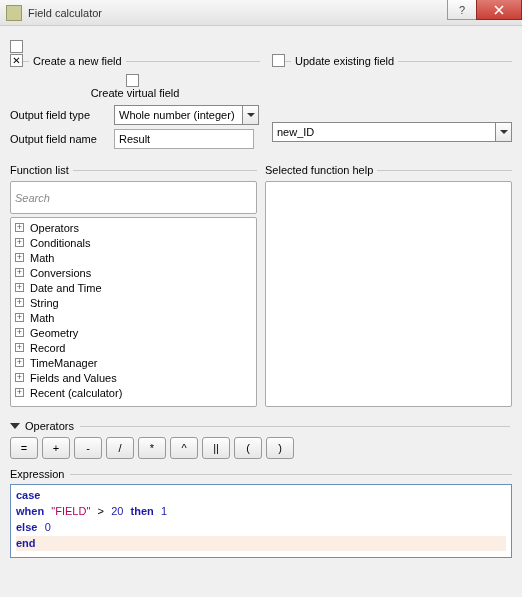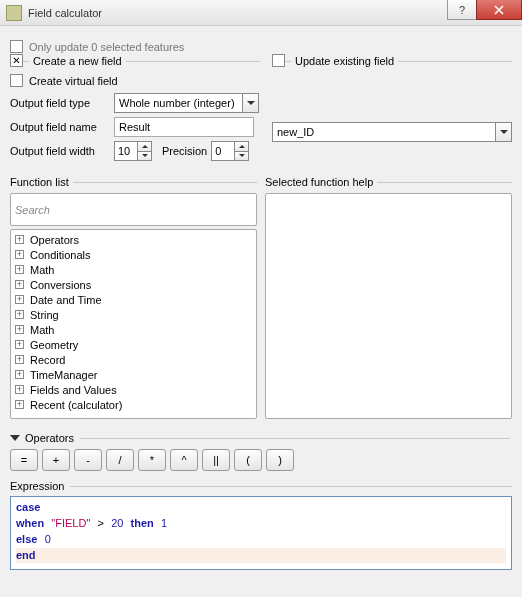--- a/index.html
+++ b/index.html
@@ -14,21 +14,21 @@
   .titlebar .winbtn { width: 30px; height: 20px; display: flex; align-items: center; justify-content: center; border: 1px solid #999; border-top: none; background: linear-gradient(#fdfdfd,#e6e6e6); margin-left: -1px; }
   .titlebar .winbtn.help svg { width: 10px; height: 10px; }
   .titlebar .winbtn.close { width: 46px; background: linear-gradient(#e07a73,#c84035); border-color: #8a2c25; }
   .titlebar .winbtn.close svg { stroke: #fff; }
 
   .content { padding: 8px 10px 10px 10px; }
 
   .chk-row { display: flex; align-items: center; margin: 6px 0 8px 0; color: #777; }
   .chk { width: 13px; height: 13px; border: 1px solid #888; background: #fff; margin-right: 6px; display: inline-flex; align-items: center; justify-content: center; }
   .chk.checked::after { content: "✕"; font-size: 10px; line-height: 10px; color: #000; }
-  .chk-row.enabled { color: #000; }
+  .chk-row.enabled { color: #000; flex-direction: column; }
 
   .two-col { display: flex; gap: 12px; }
   .two-col > .col { position: relative; }
   .col.left { flex: 0 0 250px; }
   .col.right { flex: 1; }
 
   .col-group { position: relative; border-top: 1px solid #c8c8c8; padding-top: 12px; }
   .col-group .legend-wrap { position: absolute; top: -8px; left: 0; right: 0; display: flex; align-items: center; }
   .col-group .legend-wrap .chk { flex: 0 0 auto; }
   .col-group .legend { background: #f0f0f0; padding: 0 4px; }
@@ -101,21 +101,20 @@
           <path d="M1 1 L9 9 M9 1 L1 9" stroke="#fff" stroke-width="1.6"></path>
         </svg>
     </div>
   </div>
 </div>
 
 <div class="content">
 
   <div class="chk-row">
     <span class="chk"></span>
-    <span>Only update 0 selected features</span>
   </div>
 
   <div class="two-col">
     <div class="col left">
       <div class="col-group">
         <div class="legend-wrap">
           <span class="chk checked"></span>
           <span class="legend">Create a new field</span>
           <span class="line-after"></span>
         </div>
@@ -133,38 +132,20 @@
           </div>
         </div>
 
         <div class="form-row">
           <label>Output field name</label>
           <div class="textbox name">
             <span>Result</span>
           </div>
         </div>
 
-        <div class="form-row">
-          <label>Output field width</label>
-          <div class="spin">
-            <span class="val">10</span>
-            <span class="arrows">
-                <span class="up"></span>
-                <span class="down"></span>
-              </span>
-          </div>
-          <label style="width:auto; margin-left:6px;">Precision</label>
-          <div class="spin">
-            <span class="val">0</span>
-            <span class="arrows">
-                <span class="up"></span>
-                <span class="down"></span>
-              </span>
-          </div>
-        </div>
       </div>
     </div>
 
     <div class="col right">
       <div class="col-group">
         <div class="legend-wrap">
           <span class="chk"></span>
           <span class="legend">Update existing field</span>
           <span class="line-after"></span>
         </div>

